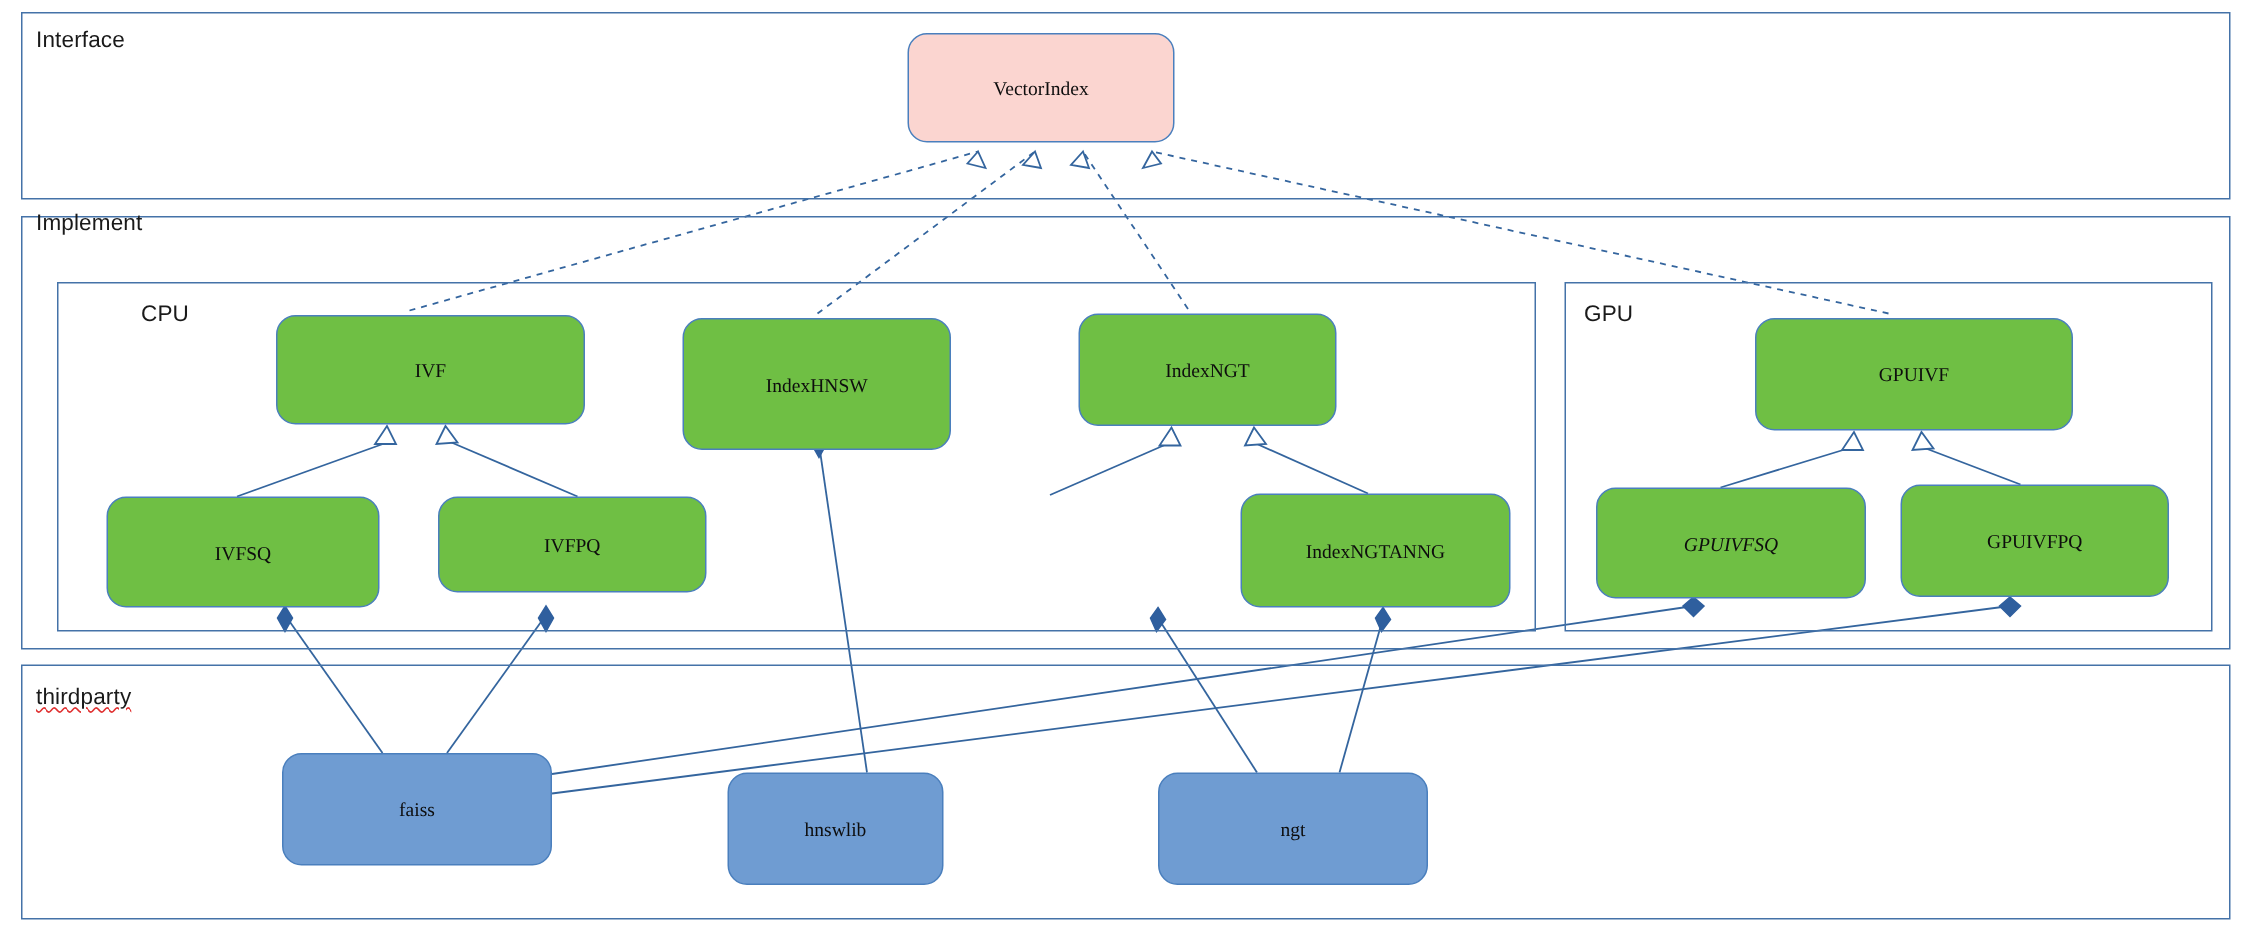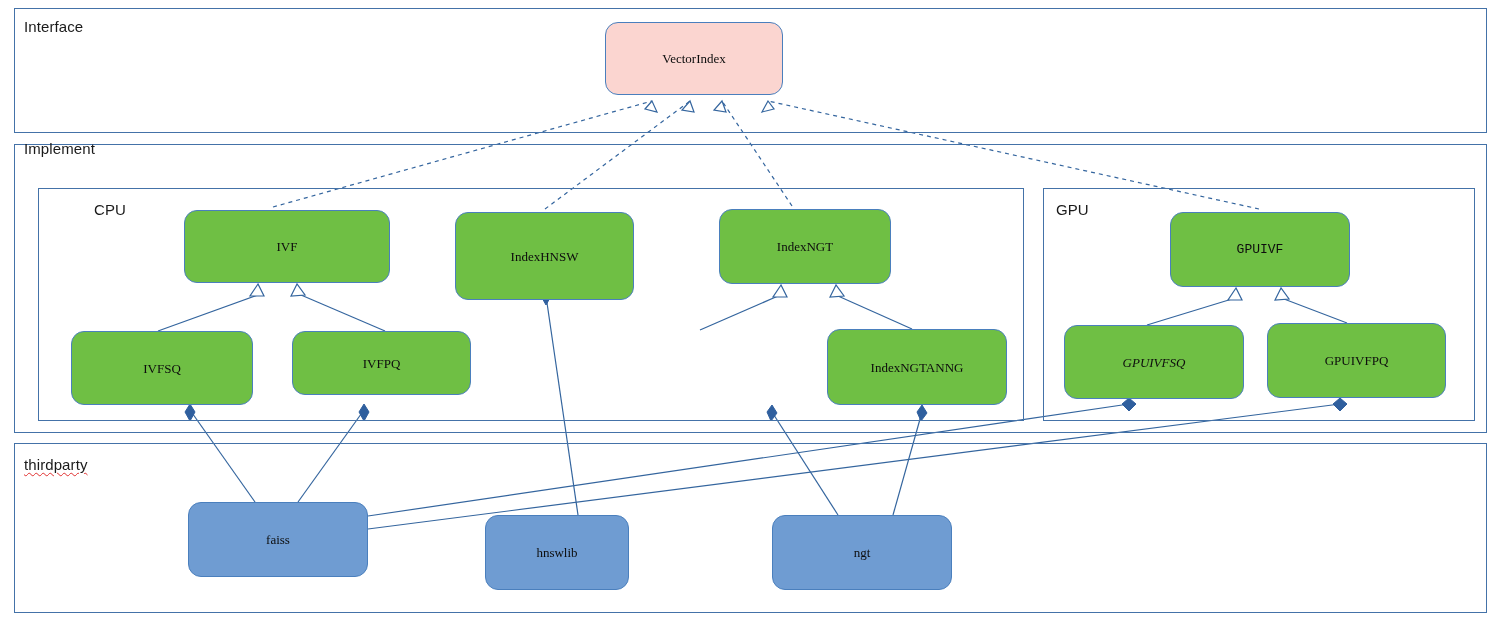--- a/index.html
+++ b/index.html
@@ -137,21 +137,21 @@
 
   <div class="node pink" style="left:605px;top:22px;width:178px;height:73px;">VectorIndex</div>
 
   <div class="node green" style="left:184px;top:210px;width:206px;height:73px;">IVF</div>
   <div class="node green" style="left:455px;top:212px;width:179px;height:88px;">IndexHNSW</div>
   <div class="node green" style="left:703px;top:209px;width:172px;height:75px;margin-left:16px;">IndexNGT</div>
   <div class="node green" style="left:71px;top:331px;width:182px;height:74px;">IVFSQ</div>
   <div class="node green" style="left:292px;top:331px;width:179px;height:64px;">IVFPQ</div>
   <div class="node green" style="left:827px;top:329px;width:180px;height:76px;">IndexNGTANNG</div>
 
-  <div class="node green" style="left:1170px;top:212px;width:180px;height:75px;font-family:Liberation Mono, monospace;">GPUIVF</div>
+  <div class="node green" style="left:1170px;top:212px;width:212px;height:75px;">GPUIVF</div>
   <div class="node green" style="left:1064px;top:325px;width:180px;height:74px;font-style:italic;">GPUIVFSQ</div>
   <div class="node green" style="left:1267px;top:323px;width:179px;height:75px;">GPUIVFPQ</div>
 
   <div class="node blue" style="left:188px;top:502px;width:180px;height:75px;">faiss</div>
   <div class="node blue" style="left:485px;top:515px;width:144px;height:75px;">hnswlib</div>
   <div class="node blue" style="left:772px;top:515px;width:180px;height:75px;">ngt</div>
 
 </div>
 
 </body></html>

